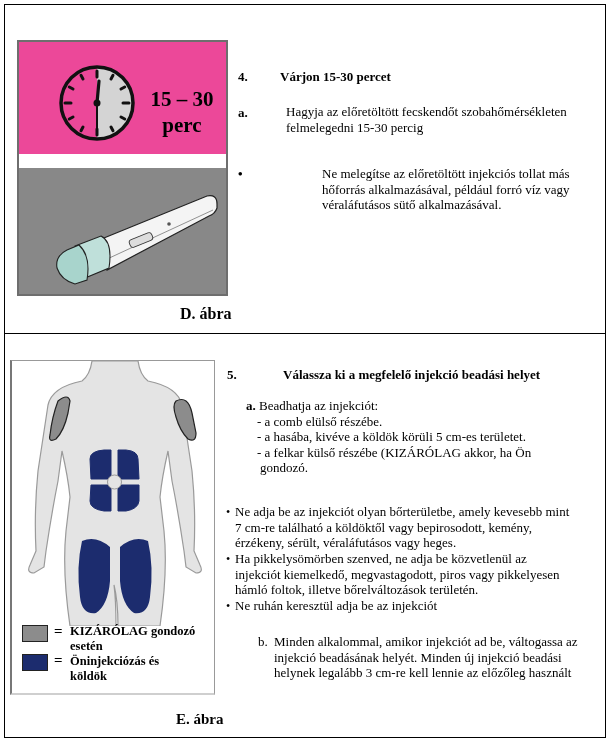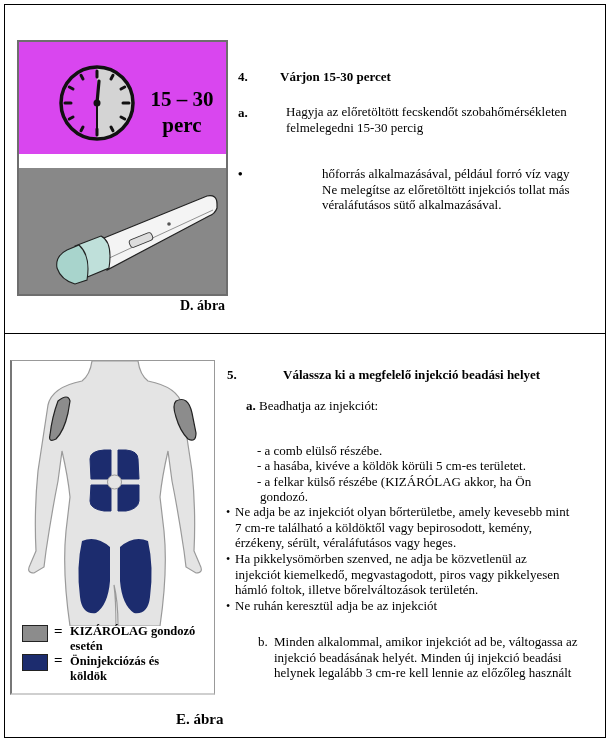--- a/index.html
+++ b/index.html
@@ -10,30 +10,30 @@
       position: absolute; left: 4px; top: 4px; width: 602px; height: 734px;
       border: 1.5px solid #000;
     }
     .divider { position: absolute; left: 4px; top: 333px; width: 602px; height: 0; border-top: 1.5px solid #000; }
 
     
     .fig-d {
       position: absolute; left: 17px; top: 40px; width: 211px; height: 256px;
       border: 2px solid #6e6e6e; background: #fff; overflow: hidden;
     }
-    .fig-d .top { position: absolute; left: 0; top: 0; width: 100%; height: 112px; background: #d946ef; }
+    .fig-d .top { position: absolute; left: 0; top: 0; width: 100%; height: 112px; background: #ec4899; }
     .fig-d .bottom { position: absolute; left: 0; top: 126px; width: 100%; height: 130px; background: #888888; }
     .fig-d .clock { position: absolute; left: 36px; top: 19px; width: 84px; height: 84px; }
     .fig-d .time-label {
       position: absolute; left: 120px; top: 44px; width: 86px; text-align: center;
       font-weight: bold; font-size: 21px; line-height: 26px;
     }
     .fig-d .pen { position: absolute; left: 20px; top: 20px; width: 180px; height: 100px; }
     .caption-d {
-      position: absolute; left: 180px; top: 298px; font-weight: bold; font-size: 14px;
+      position: absolute; left: 180px; top: 305px; font-weight: bold; font-size: 16px;
     }
 
     .step-num { position: absolute; font-weight: bold; font-size: 13px; }
     .step-title { position: absolute; font-weight: bold; font-size: 13px; }
     .txt { position: absolute; font-size: 13px; line-height: 15.5px; }
     .bold { font-weight: bold; }
 
     
     .fig-e {
       position: absolute; left: 10px; top: 360px; width: 205px; height: 335px;
@@ -97,22 +97,22 @@
 <div class="step-title" style="left:280px; top:69px;">Várjon 15-30 percet</div>
 
 <div class="txt bold" style="left:238px; top:105px;">a.</div>
 <div class="txt" style="left:286px; top:104px;">
   <div>Hagyja az előretöltött fecskendőt szobahőmérsékleten</div>
   <div>felmelegedni 15-30 percig</div>
 </div>
 
 <div class="txt bold" style="left:238px; top:166px;">•</div>
 <div class="txt" style="left:322px; top:166px;">
+  <div>Ne melegítse az előretöltött injekciós tollat más</div>
   <div>hőforrás alkalmazásával, például forró víz vagy</div>
-  <div>Ne melegítse az előretöltött injekciós tollat más</div>
   <div>véraláfutásos sütő alkalmazásával.</div>
 </div>
 
 <div class="fig-e">
   <svg class="body" viewBox="0 0 205 265">
     <path d="M80 0 Q78 14 70 20 Q40 26 36 44 L26 110 Q22 150 24 190 L18 204 Q14 212 22 212 L32 206 L34 190 Q40 150 46 120 L50 90 Q56 116 58 136 L54 170 Q50 210 58 265 L104 265 Q104 240 102 224 Q106 240 106 265 L148 265 Q156 210 152 170 L148 136 Q150 116 156 90 L160 120 Q166 150 172 190 L174 206 L184 212 Q192 212 188 204 L182 190 Q184 150 180 110 L170 44 Q166 26 136 20 Q128 14 126 0 Z" fill="#e4e4e4" stroke="#9a9a9a" stroke-width="1.2"></path>
     <path d="M46 40 Q56 32 58 40 L56 52 Q52 70 44 78 Q36 82 38 74 Q40 56 46 40 Z" fill="#8c8c8c" stroke="#222" stroke-width="1.2"></path>
     <path d="M164 40 Q176 34 180 52 L184 72 Q184 82 176 78 Q168 70 164 56 Q160 44 164 40 Z" fill="#8c8c8c" stroke="#222" stroke-width="1.2"></path>
     <g fill="#1c2c6e" stroke="#1c2c6e" stroke-width="1">
       <path d="M78 98 Q78 90 92 89 L99 89 L99 118 L79 118 Z"></path>
@@ -137,21 +137,21 @@
     <div>köldök</div>
   </div>
 </div>
 <div class="caption-e">E. ábra</div>
 
 <div class="step-num" style="left:227px; top:367px;">5.</div>
 <div class="step-title" style="left:283px; top:367px;">Válassza ki a megfelelő injekció beadási helyet</div>
 
 <div class="txt" style="left:246px; top:398px;">
   <div><span class="bold">a.</span> <span>Beadhatja az injekciót:</span></div>
-  <div style="padding-left:11px;margin-top:29px;">- a comb elülső részébe.</div>
+  <div style="padding-left:11px;">- a comb elülső részébe.</div>
   <div style="padding-left:11px;">- a hasába, kivéve a köldök körüli 5 cm-es területet.</div>
   <div style="padding-left:11px;">- a felkar külső részébe (KIZÁRÓLAG akkor, ha Ön</div>
   <div style="padding-left:14px;">  gondozó.</div>
 </div>
 
 <div class="bullet-dot" style="left:226px; top:505px;">•</div>
 <div class="txt" style="left:235px; top:504px;">
   <div>Ne adja be az injekciót olyan bőrterületbe, amely kevesebb mint</div>
   <div>7 cm-re található a köldöktől vagy bepirosodott, kemény,</div>
   <div>érzékeny, sérült, véraláfutásos vagy heges.</div>

